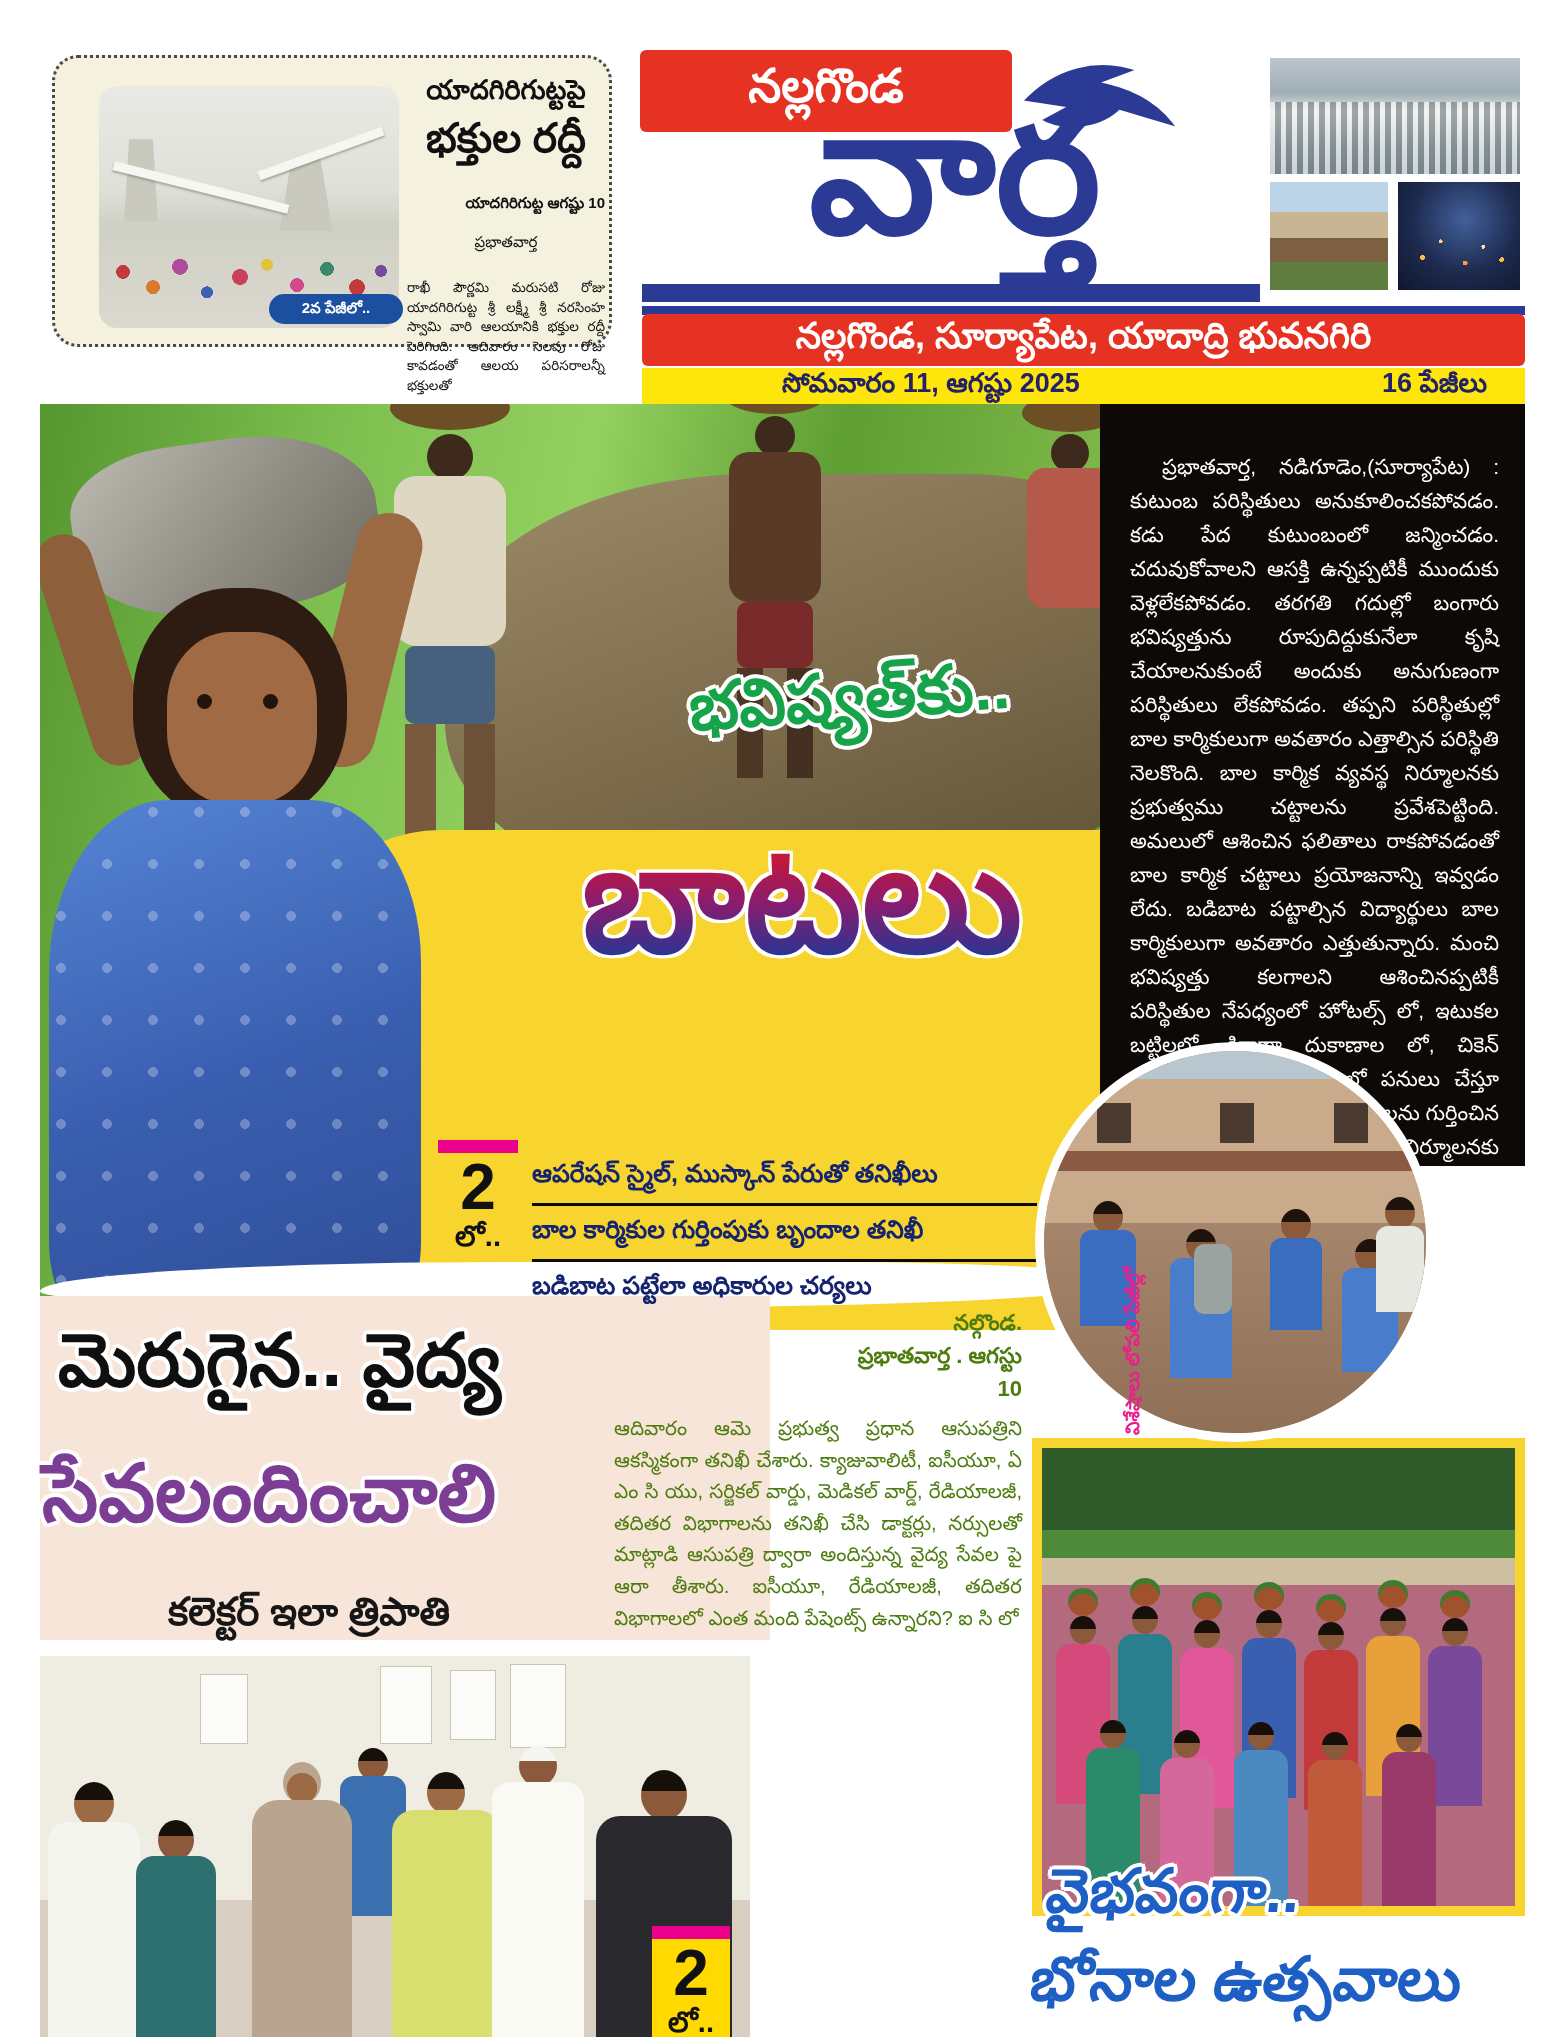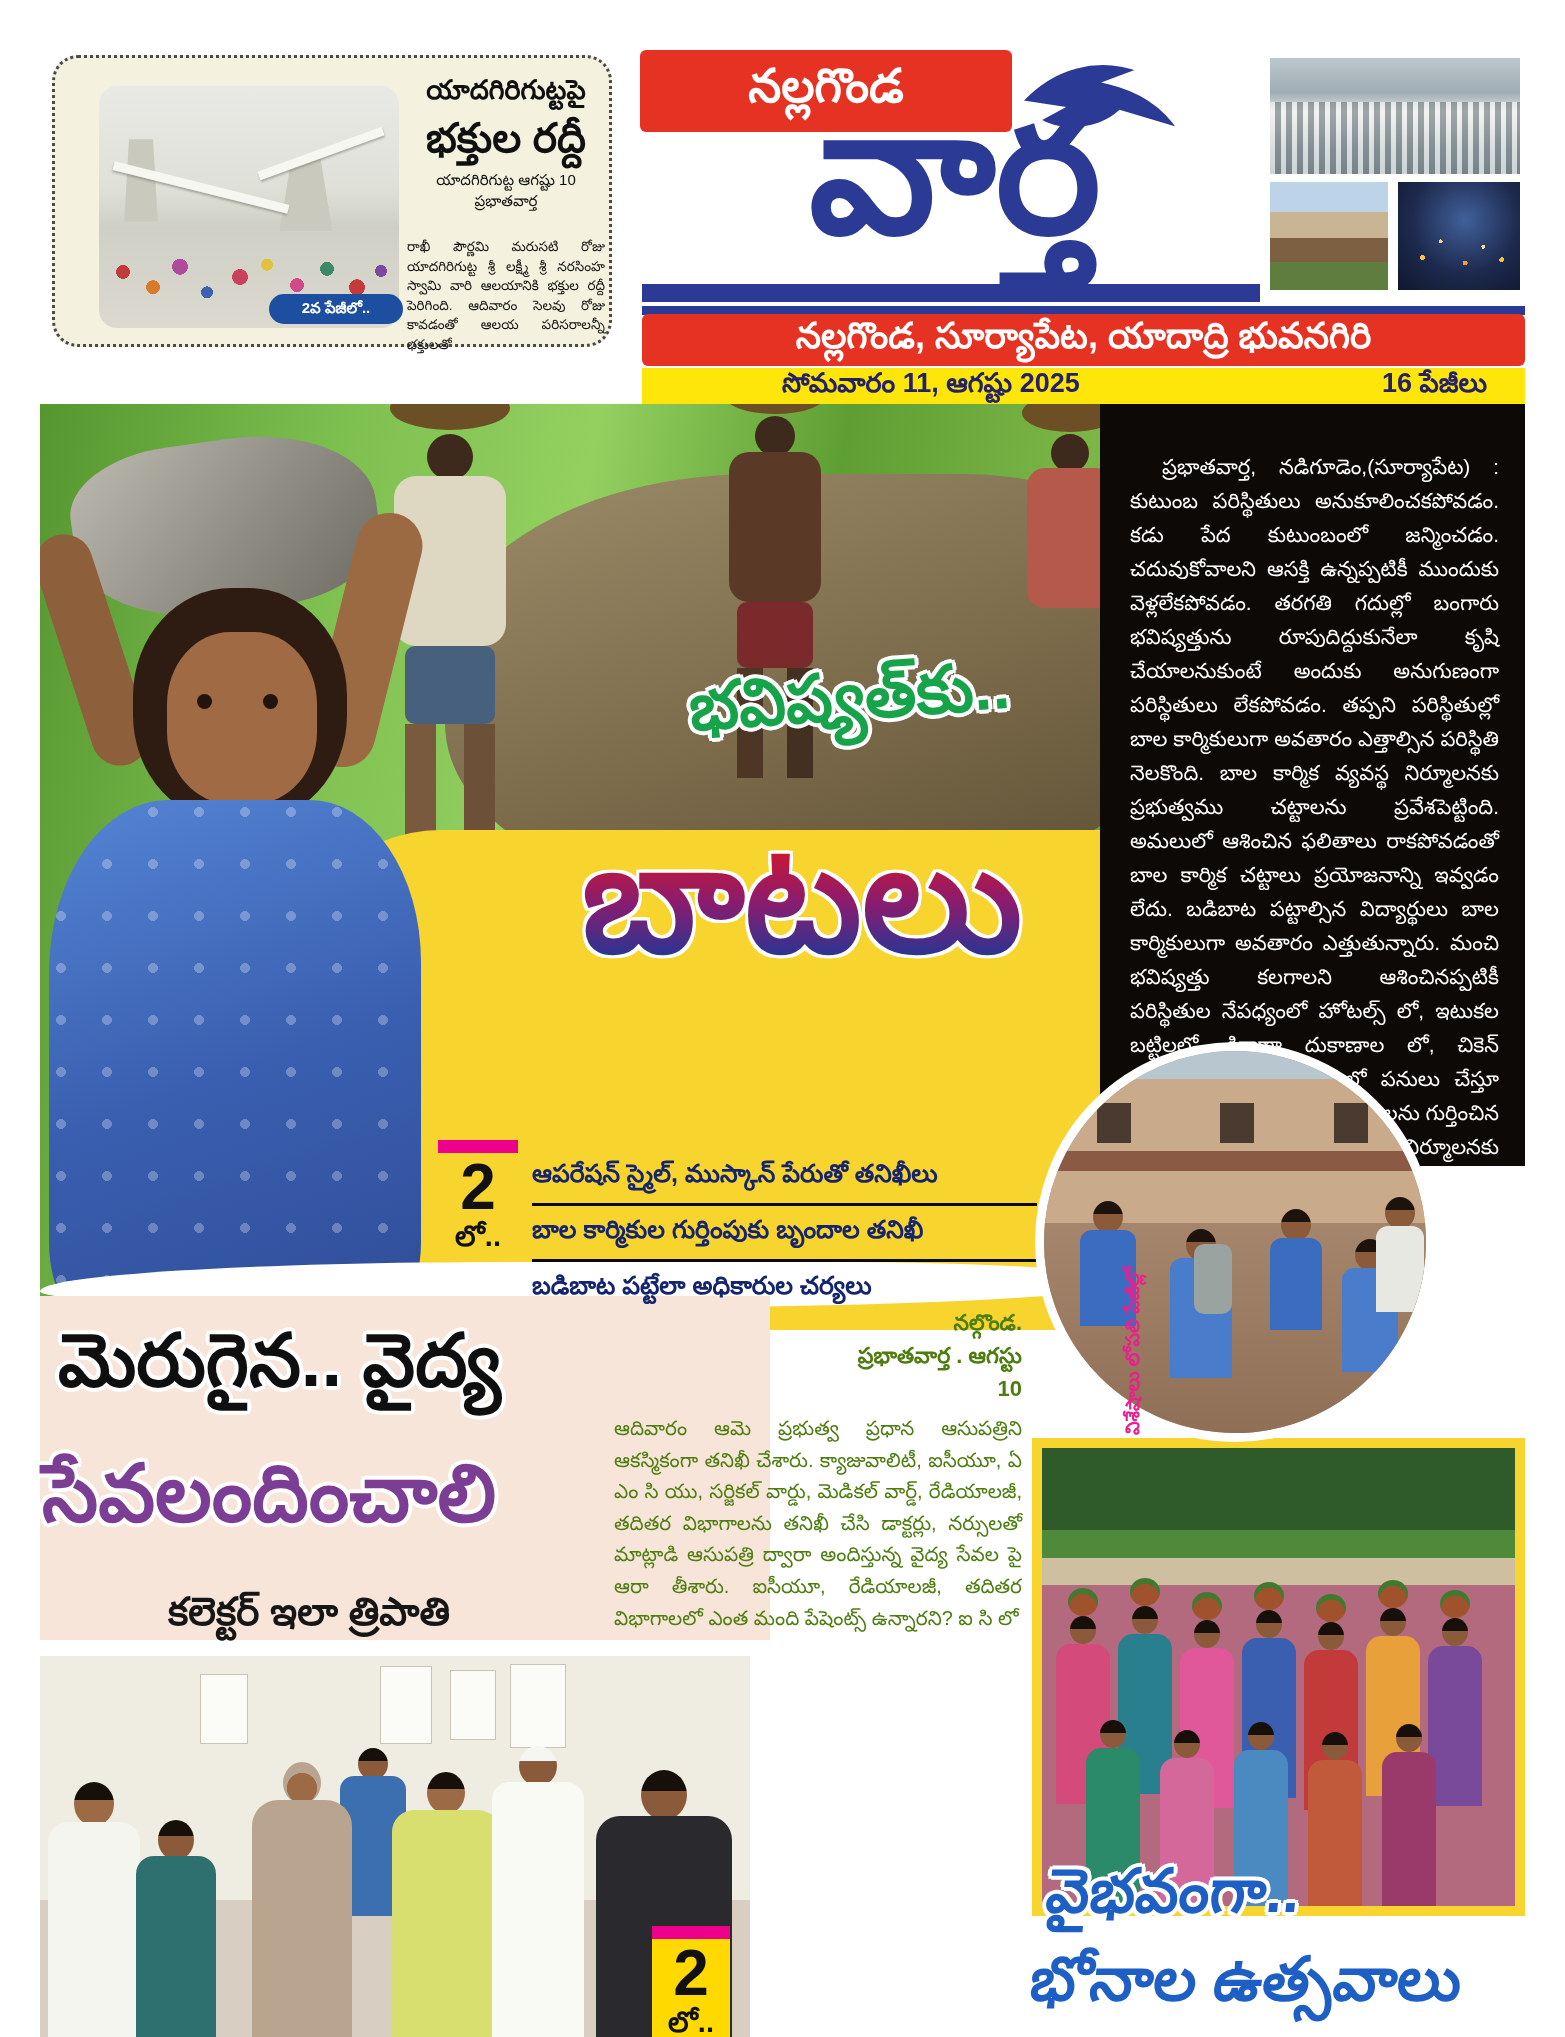--- a/index.html
+++ b/index.html
@@ -30,22 +30,22 @@
       radial-gradient(circle 6px at 56% 38%,#e2c23a 97%,transparent),
       radial-gradient(circle 7px at 66% 58%,#d04a8a 97%,transparent),
       radial-gradient(circle 7px at 76% 42%,#3a8a6a 97%,transparent),
       radial-gradient(circle 8px at 86% 60%,#c23a3a 97%,transparent),
       radial-gradient(circle 6px at 94% 44%,#7a4aa0 97%,transparent);}
   #topbox-badge{left:214px;top:236px;width:134px;height:30px;background:#1d4fa1;border-radius:16px;
     color:#fff;font-size:15px;font-weight:bold;display:flex;align-items:center;justify-content:center;}
   #topbox-text{left:352px;top:16px;width:198px;text-align:center;color:#101010;}
   #topbox-h1{font-size:27px;font-weight:bold;line-height:1.25;}
   #topbox-h2{font-size:41px;font-weight:bold;line-height:1.2;margin-top:6px;}
-  #topbox-date{font-size:15px;font-weight:normal;margin-top:8px;}
-  #topbox-by{font-size:15px;margin-top:0;}
+  #topbox-date{font-size:15px;font-weight:bold;margin-top:31px;text-align:right;}
+  #topbox-by{font-size:15px;margin-top:18px;}
   #topbox-body{font-size:13.5px;line-height:1.45;text-align:justify;margin-top:24px;}
 
   
   #mh-edition{left:640px;top:50px;width:372px;height:82px;background:#e63222;border-radius:6px;
     display:flex;align-items:center;justify-content:center;color:#fff;font-size:47px;font-weight:bold;}
   #mh-dove{left:1002px;top:44px;width:200px;height:100px;}
   #mh-title{left:645px;top:78px;width:620px;height:215px;color:#2b3a95;font-size:178px;font-weight:bold;
     line-height:1.05;text-align:center;overflow:visible;}
   #mh-bar1{left:642px;top:284px;width:618px;height:18px;background:#2b3a95;}
   #mh-bar2{left:642px;top:306px;width:883px;height:9px;background:#2b3a95;}

